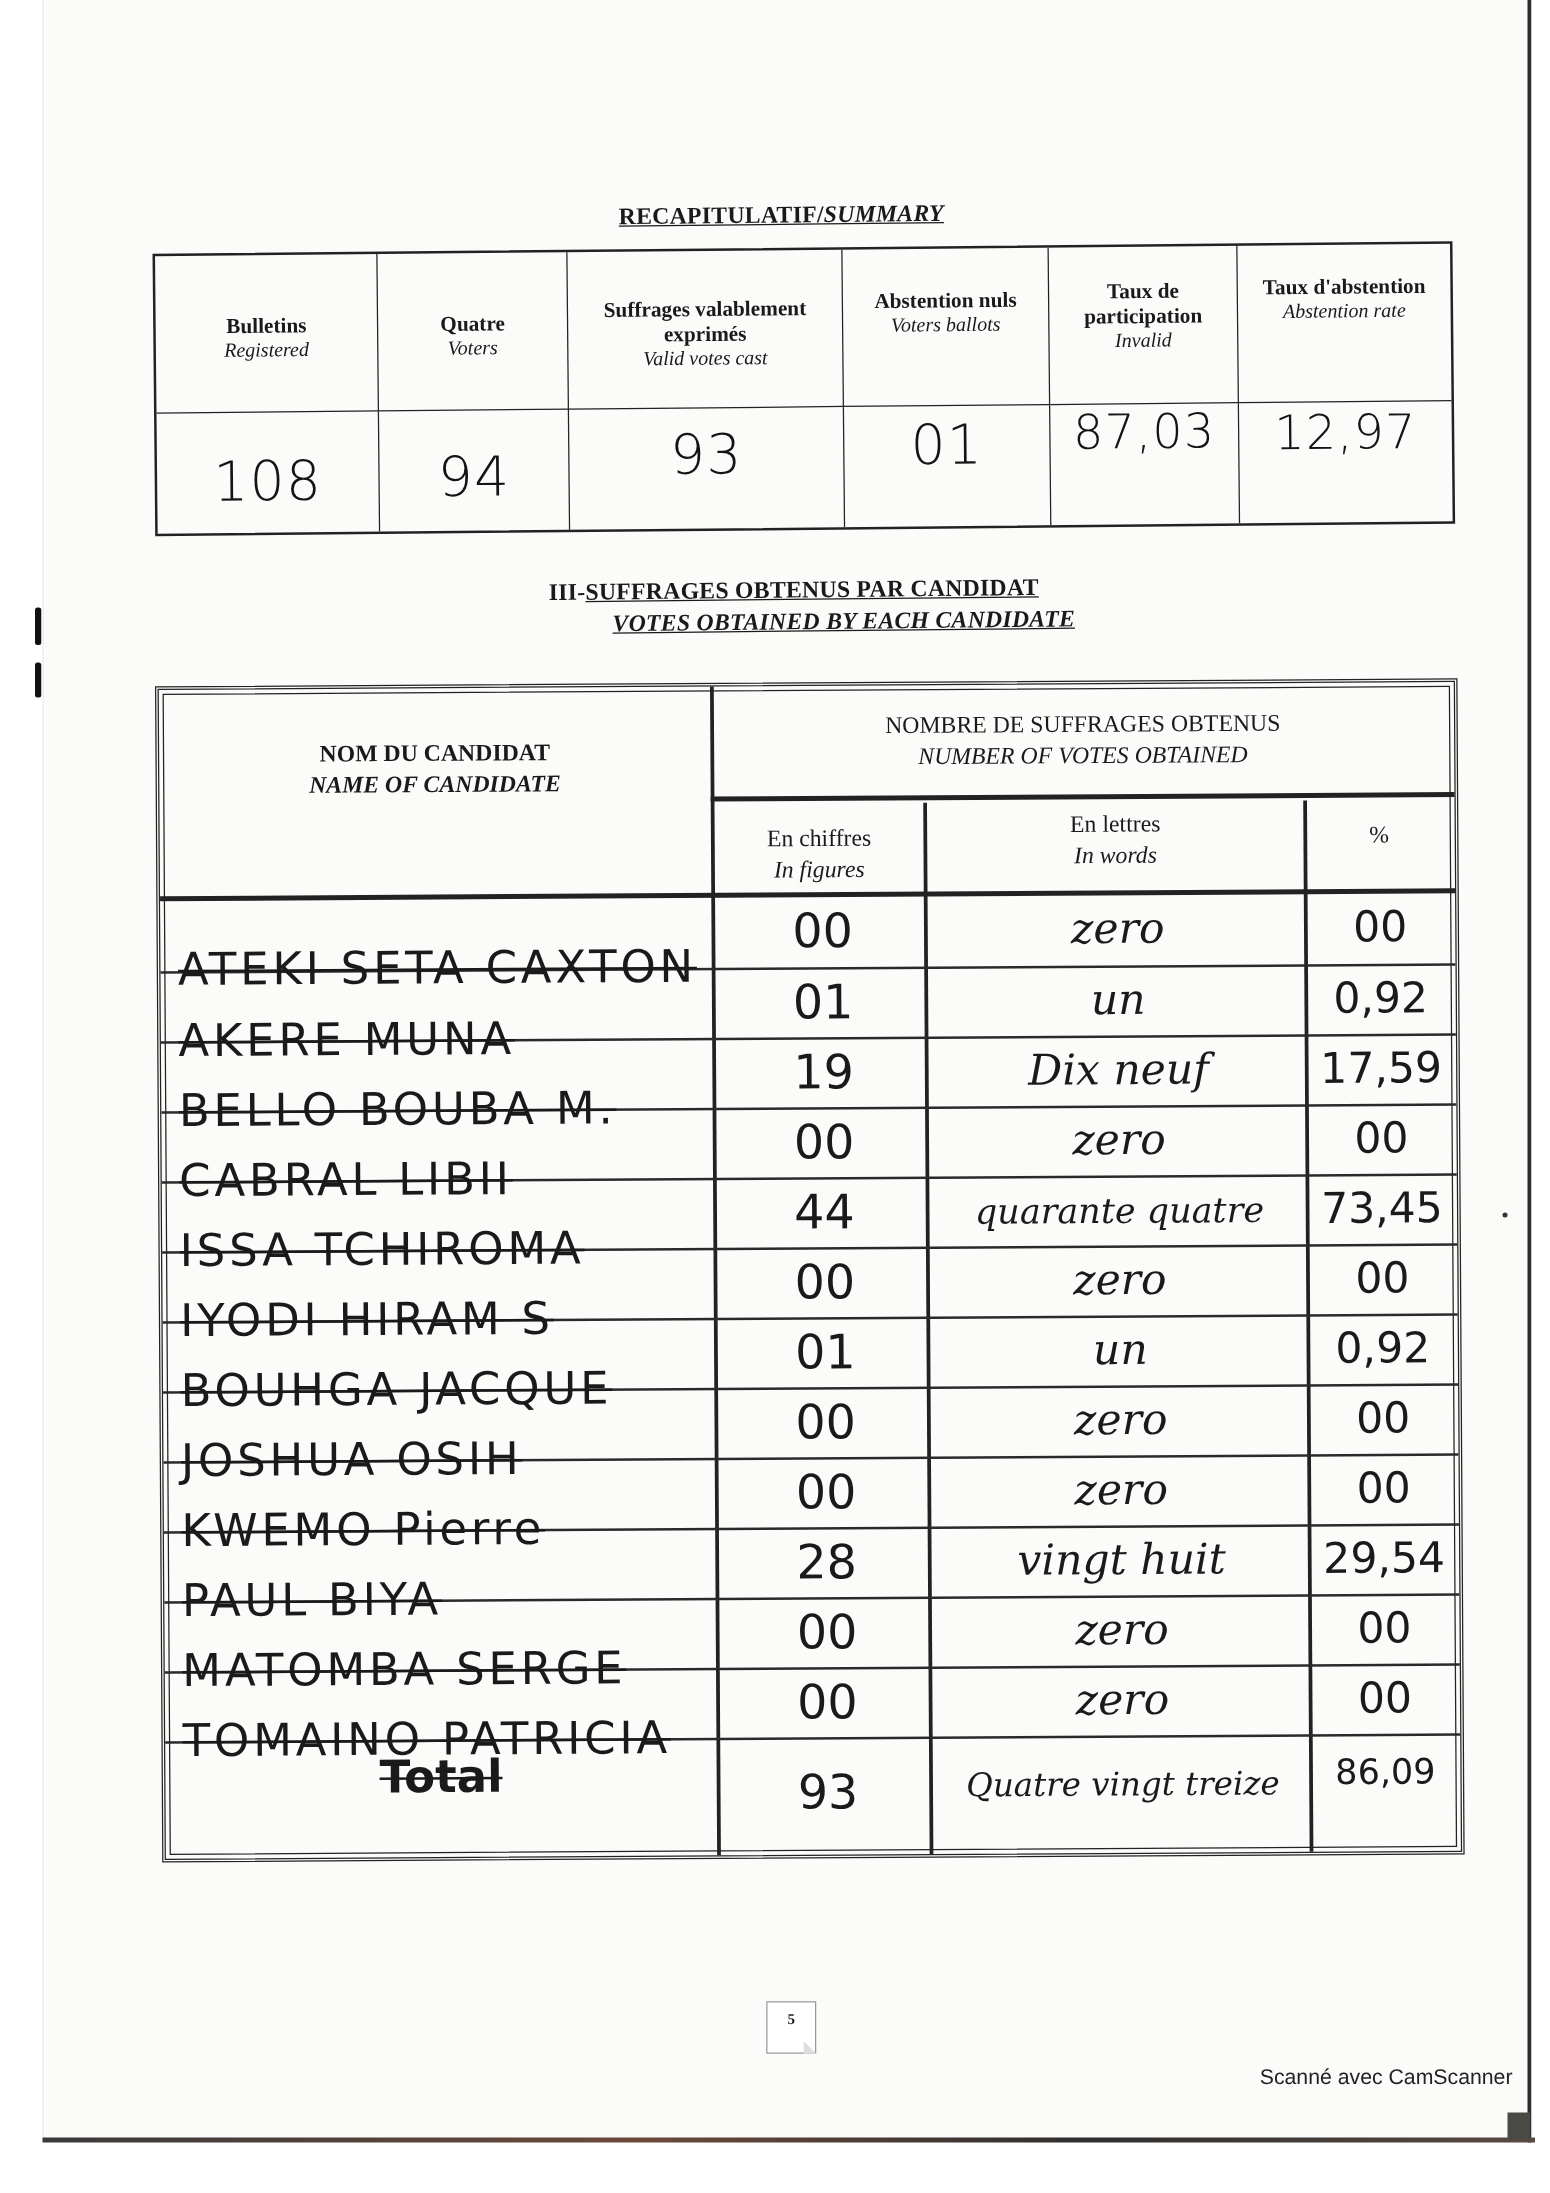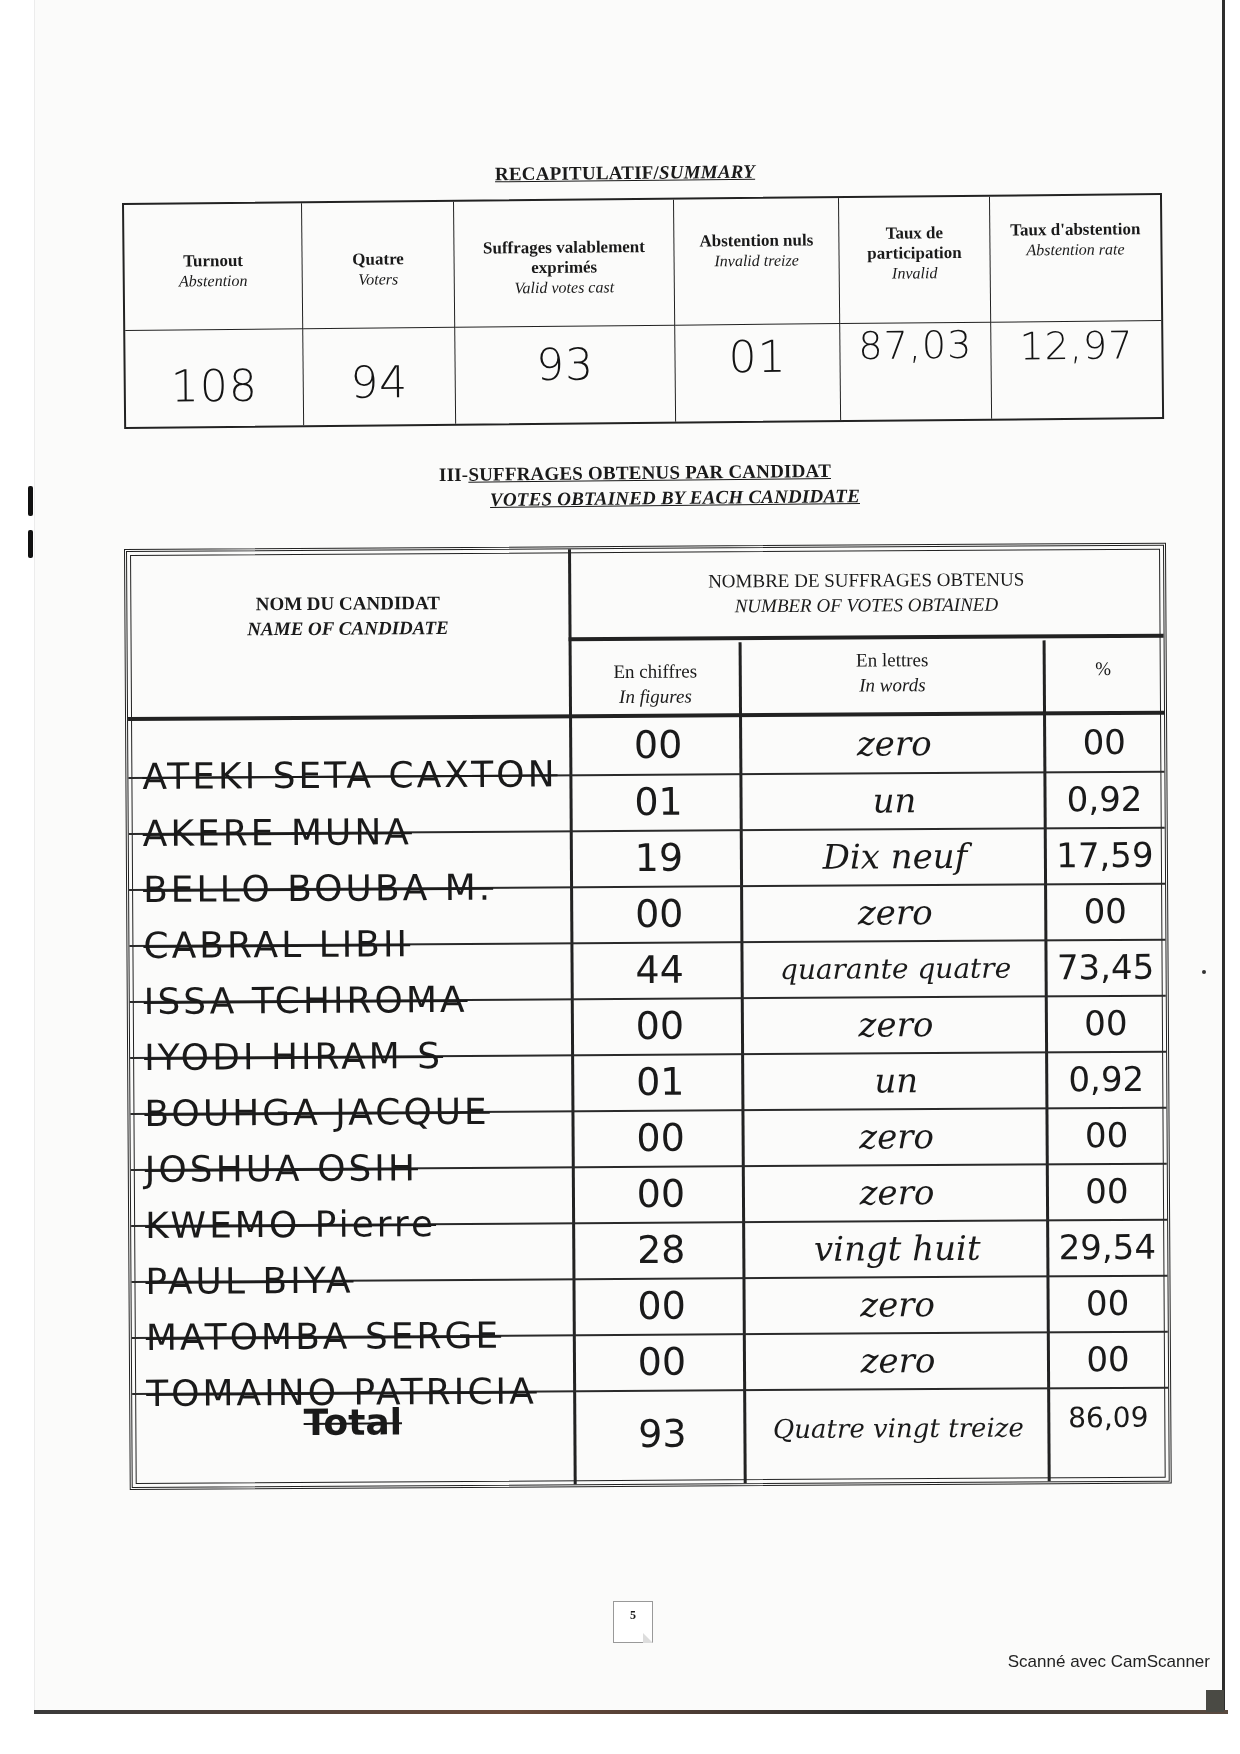--- a/index.html
+++ b/index.html
@@ -95,34 +95,34 @@
 <div class="margin-mark" style="top:486px;height:30px;"></div>
 <div class="margin-mark" style="top:530px;height:28px;"></div>
 <div class="dot" style="left:1202px;top:970px;"></div>
 
 <div class="title" style="left:495px;top:162px;">
   <span>RECAPITULATIF/</span><span class="it">SUMMARY</span>
 </div>
 
 <div class="sum-table">
   <div class="hcell">
-      <span class="fr">Turnout</span>
-      <span class="en">Abstention</span>
+      <span class="fr">Bulletins</span>
+      <span class="en">Registered</span>
     </div>
   <div class="hcell">
       <span class="fr">Quatre</span>
       <span class="en">Voters</span>
     </div>
   <div class="hcell">
       <span class="fr">Suffrages valablement exprimés</span>
       <span class="en">Valid votes cast</span>
     </div>
   <div class="hcell" style="justify-content:flex-start;padding-top:32px;">
       <span class="fr">Abstention nuls</span>
-      <span class="en">Invalid treize</span>
+      <span class="en">Voters ballots</span>
     </div>
   <div class="hcell" style="justify-content:flex-start;padding-top:26px;">
       <span class="fr">Taux de participation</span>
       <span class="en">Invalid</span>
     </div>
   <div class="hcell" style="justify-content:flex-start;padding-top:24px;">
       <span class="fr">Taux d'abstention</span>
       <span class="en">Abstention rate</span>
     </div>
 

